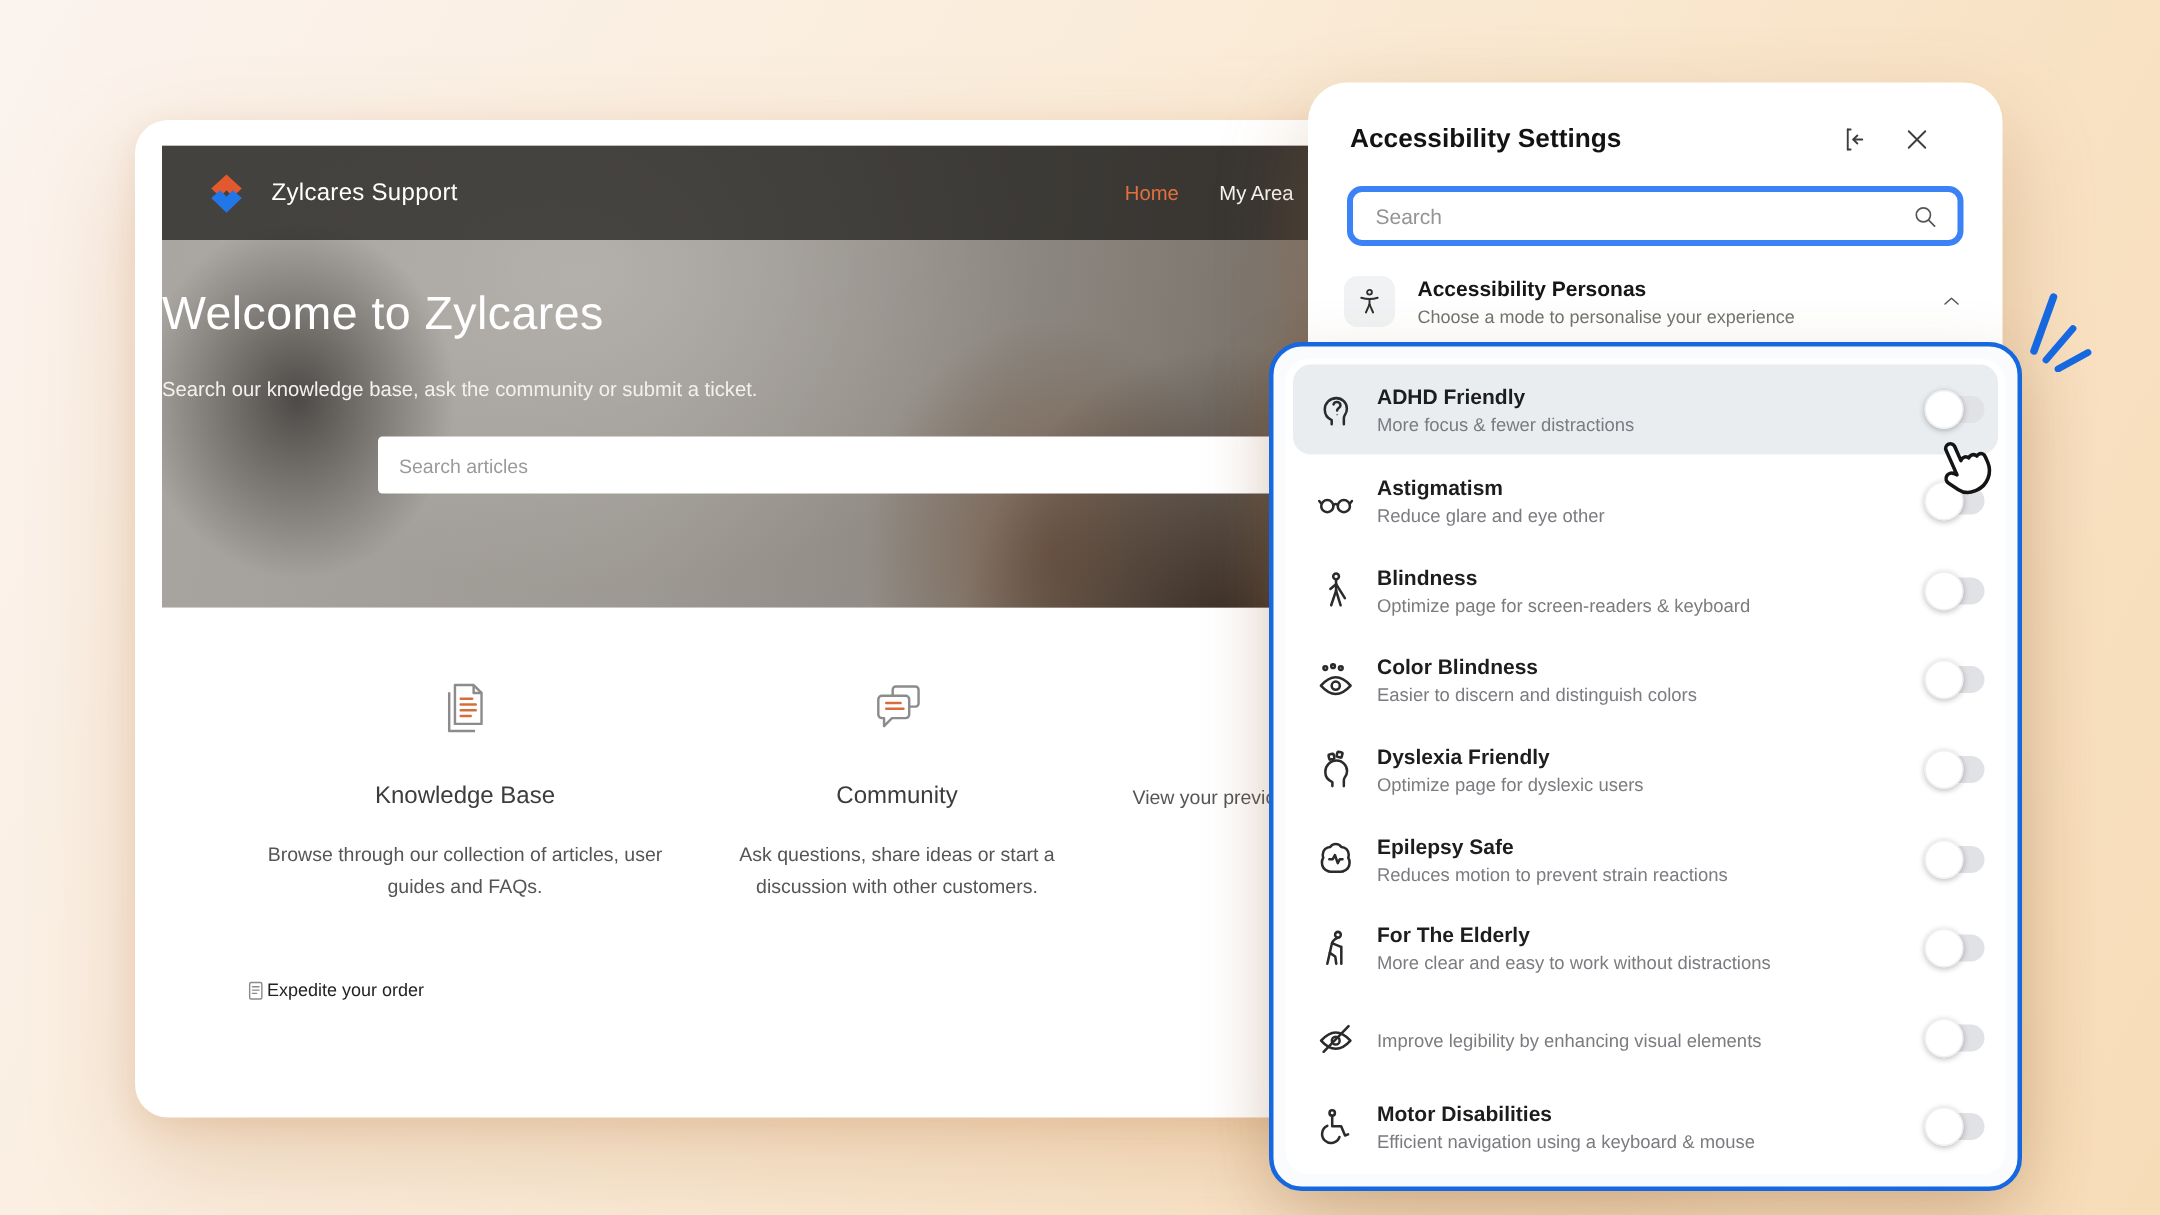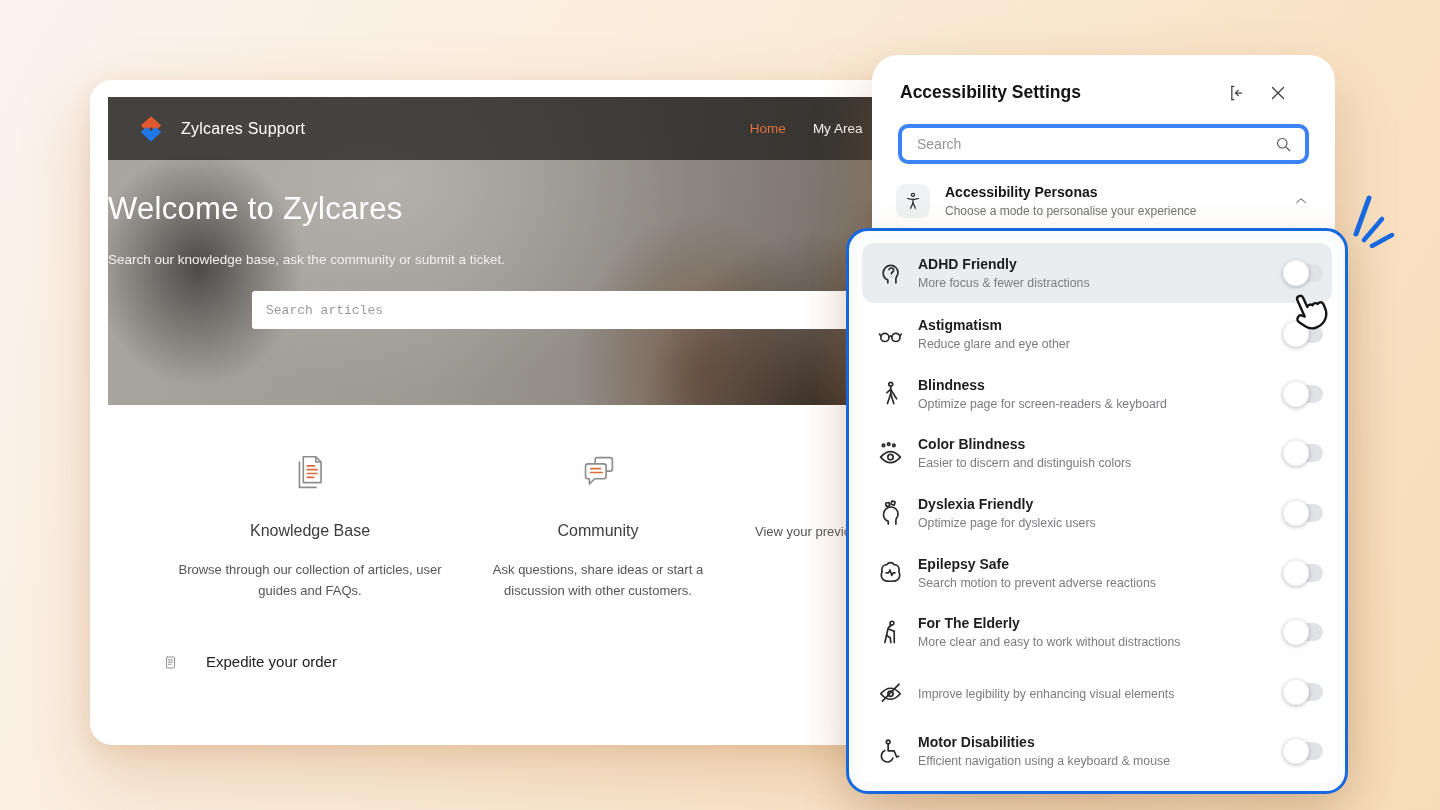--- a/index.html
+++ b/index.html
@@ -34,35 +34,35 @@
     display:flex;align-items:center;padding:0 26px}
   .logo{width:34px;height:34px;flex:none}
   .brand{color:#fff;font-size:16px;margin-left:13px;letter-spacing:.2px}
   .nav-links{margin-left:auto;display:flex;gap:27px;font-size:13.5px;color:rgba(255,255,255,.95);white-space:nowrap}
   .nav-link{cursor:pointer}
   .nav-link.active{color:var(--orange)}
   .hero-inner{position:absolute;top:94px;left:0;right:0;text-align:left}
   .hero-title{margin:0;font-size:31px;font-weight:400;letter-spacing:.3px}
   .hero-sub{margin:25px 0 0;font-size:13.5px;color:#f2f1f0}
   .hero-search{position:absolute;top:194px;left:144px;width:700px;height:38px;background:#fff;border:none;
-    border-radius:3px;padding:0 14px;font-size:13px;color:#333;font-family:Liberation Mono, monospace;outline:none}
+    border-radius:3px;padding:0 14px;font-size:13px;color:#333;font-family:Liberation Sans, sans-serif;outline:none}
   .hero-search::placeholder{color:#9a9a9a}
 
   .content{padding-top:43px}
   .cards{display:flex;padding-left:58px}
   .card{width:288px;text-align:center;cursor:pointer}
   .card-iconwrap{height:50px;display:flex;align-items:center;justify-content:center}
   .card-title{margin-top:24px;font-size:16px;color:#3c3c3c}
   .card-desc{margin:20px auto 0;font-size:13px;line-height:1.6;color:#555;max-width:270px}
   .card--partial{text-align:left}
   .card--partial .card-desc{margin:20px 0 0 13px;max-width:none;white-space:nowrap}
   .popular{margin:51px 0 0 55px}
   .popular-head{display:flex;align-items:center;gap:11px;font-size:15.5px;color:#333}
   .popular-head .hicon{width:19px;height:19px;color:#555;flex:none}
-  .article{display:flex;align-items:flex-end;gap:28px;margin-top:23px;font-size:15px;color:#222;cursor:pointer}
+  .article{display:flex;align-items:flex-start;gap:0;margin-top:23px;font-size:12px;color:#222;cursor:pointer}
   .article .aicon{width:15px;height:15px;color:#8a8a8a;flex:none}
 
   
   .panel{position:absolute;left:872px;top:55px;width:463px;height:705px;background:#fff;border-radius:26px;
     box-shadow:0 26px 60px rgba(170,110,60,.33)}
   .panel-head{display:flex;align-items:center;padding:27px 47px 0 28px}
   .panel-title{font-size:17.5px;font-weight:700;color:#131313;flex:1}
   .icon-btn{width:20px;height:20px;color:#3d3d3d;margin-left:23px;cursor:pointer;flex:none}
   .panel-search{margin:21px 26px 0;height:40px;border:4px solid #3b82f6;border-radius:10px;display:flex;
     align-items:center;padding:0 13px;background:#fff}
@@ -328,21 +328,21 @@
   <div class="p-row">
     <span class="p-icon">
           <svg class="ic" viewBox="0 0 24 24">
             <path d="M7.4 19.3c-2.1-.8-3.6-2.8-3.6-5.1 0-1 .3-2 .8-2.8-.2-.5-.3-1.1-.3-1.7C4.3 7 6.3 5 8.8 5c.6-1.1 1.8-1.8 3.2-1.8s2.6.7 3.2 1.8c2.5 0 4.5 2 4.5 4.7 0 .6-.1 1.2-.3 1.7.5.8.8 1.8.8 2.8 0 2.3-1.5 4.3-3.6 5.1"></path>
             <path d="M7.4 19.3c1.4.6 7.8.6 9.2 0"></path>
             <path d="M8.2 12.3h2l1.3-2.5 1.7 4.8 1.2-2.3h1.6"></path>
           </svg>
         </span>
     <span class="p-text">
       <div class="p-title">Epilepsy Safe</div>
-      <div class="p-sub">Search motion to prevent adverse reactions</div>
+      <div class="p-sub">Reduces motion to prevent strain reactions</div>
     </span>
     <span class="toggle">
       <span class="track"></span>
       <span class="knob"></span>
     </span>
   </div>
 
   <div class="p-row">
     <span class="p-icon">
           <svg class="ic" viewBox="0 0 24 24">

